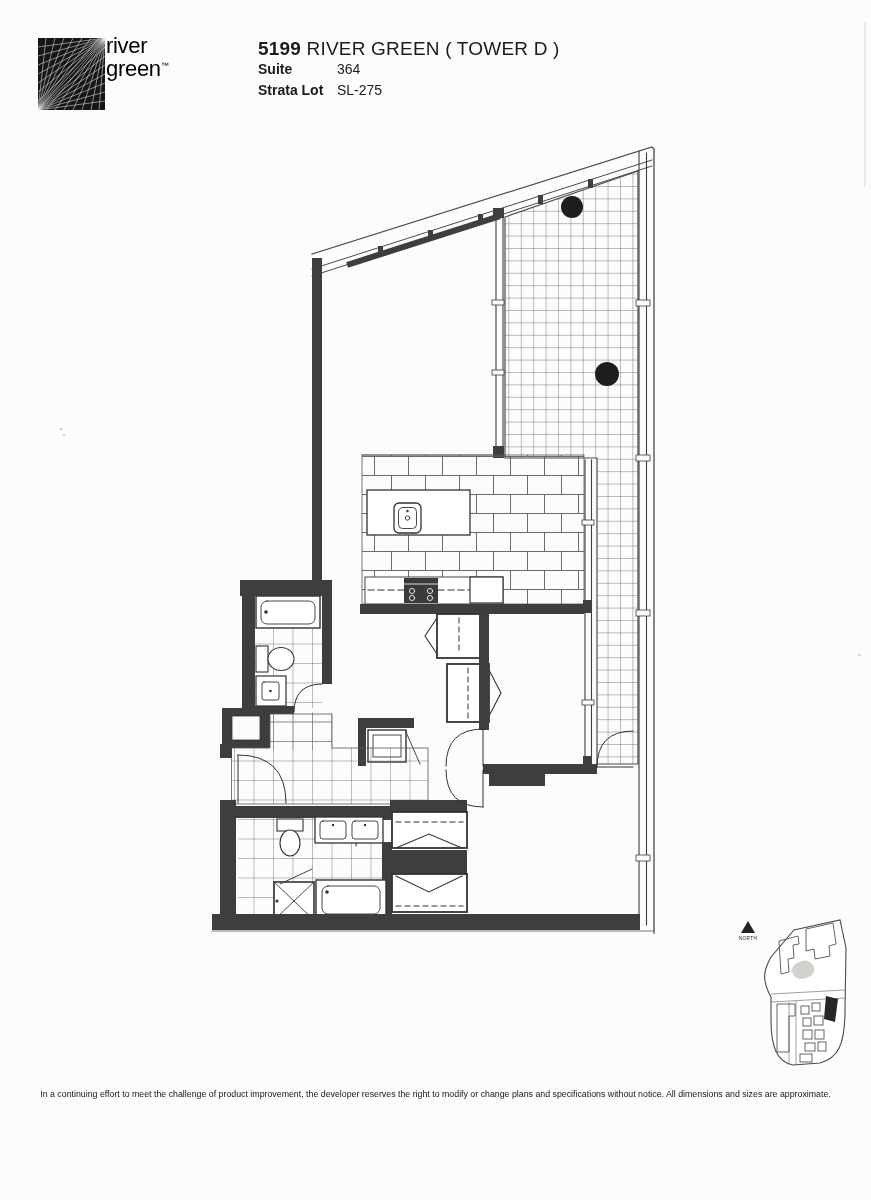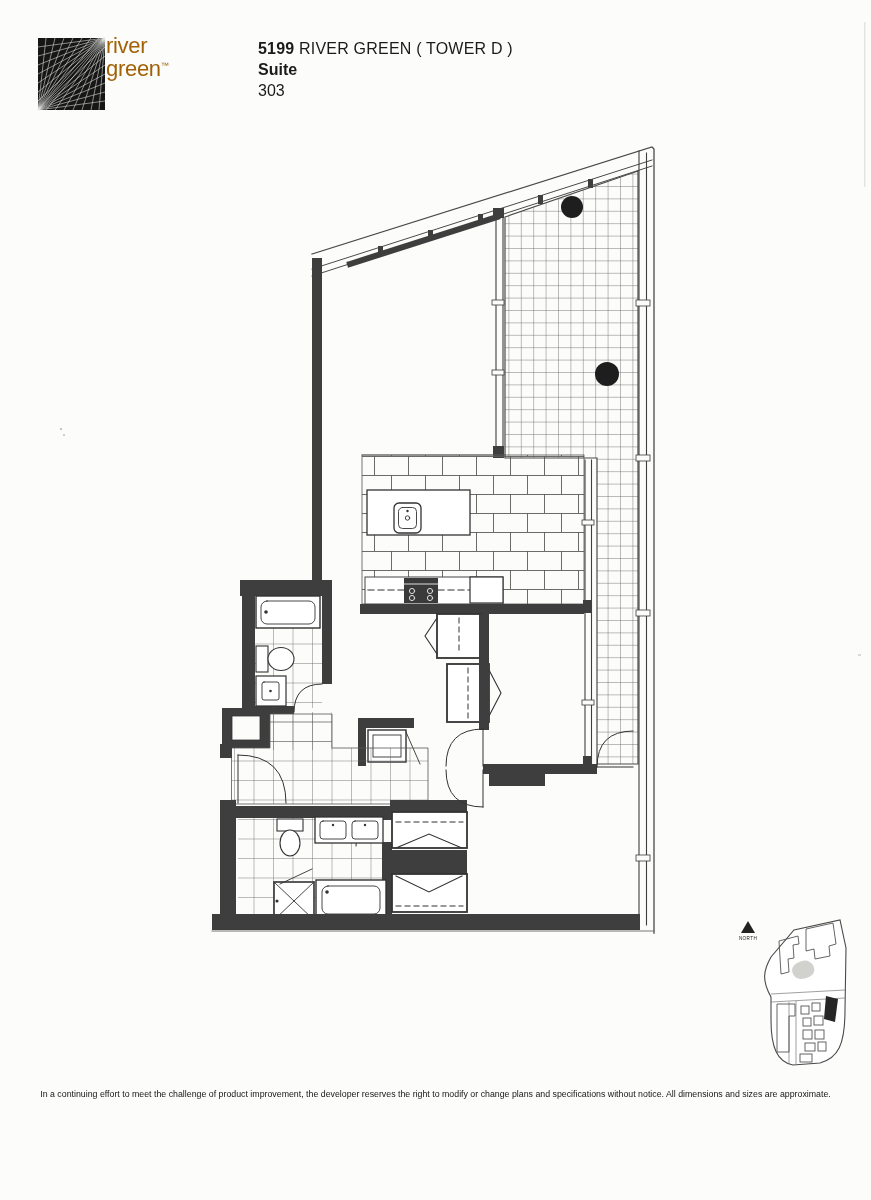--- a/index.html
+++ b/index.html
@@ -1,42 +1,46 @@
 <!DOCTYPE html>
 <html><head>
 <meta charset="utf-8">
 <style>
   html,body{margin:0;padding:0;background:#9a9a9a;}
   .page{position:relative;width:871px;height:1200px;background:#fcfcfa;margin:0 auto;
         font-family:"Liberation Sans",sans-serif;color:#1b1b1b;overflow:hidden;}
   svg{position:absolute;left:0;top:0;}
   .hdr{position:absolute;left:258px;top:38px;line-height:21px;}
-  .title-line{font-size:16px;letter-spacing:.2px;white-space:nowrap;}
+  .title-line{font-size:19px;letter-spacing:.2px;white-space:nowrap;}
   .b{font-weight:bold;}
-  .row{display:flex;font-size:16px;flex-direction:column;}
+  .row{display:flex;font-size:14px;}
   .row .lab{width:79px;font-weight:bold;}
   .logo-words{position:absolute;left:106px;top:36px;font-size:22px;line-height:20px;
-              letter-spacing:-.3px;color:#a16207;}
+              letter-spacing:-.3px;color:#000000;}
   .logo-words sup{font-size:8px;letter-spacing:0;}
   .disc{position:absolute;left:0;width:100%;text-align:center;font-size:8.8px;color:#161616;}
   .d1{top:1089px;} .d2{top:1103px;}
 </style>
 </head>
 <body>
 
 <div class="page">
 
   <div class="hdr">
     <div class="title-line">
       <span class="b">5199</span>
       <span>RIVER GREEN ( TOWER D )</span>
     </div>
     <div class="row">
       <span class="lab">Suite</span>
-      <span>303</span>
+      <span>364</span>
+    </div>
+    <div class="row">
+      <span class="lab">Strata Lot</span>
+      <span>SL-275</span>
     </div>
   </div>
 
   <div class="logo-words">
     <div><span>river</span></div>
     <div><span>green</span><sup>™</sup></div>
   </div>
 
   <div class="disc d1">In a continuing effort to meet the challenge of product improvement, the developer reserves the right to modify or change plans and specifications without notice. All dimensions and sizes are approximate.</div>
 

